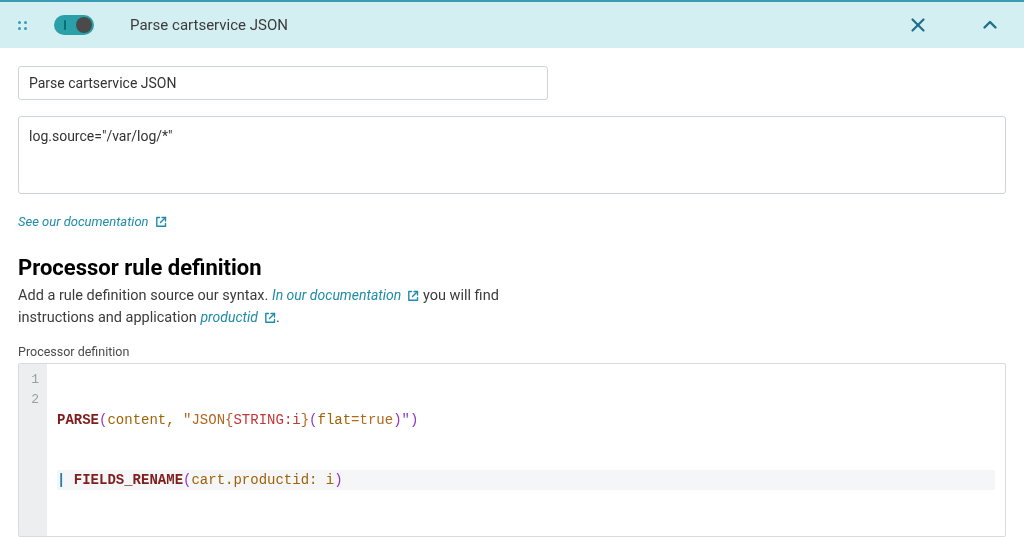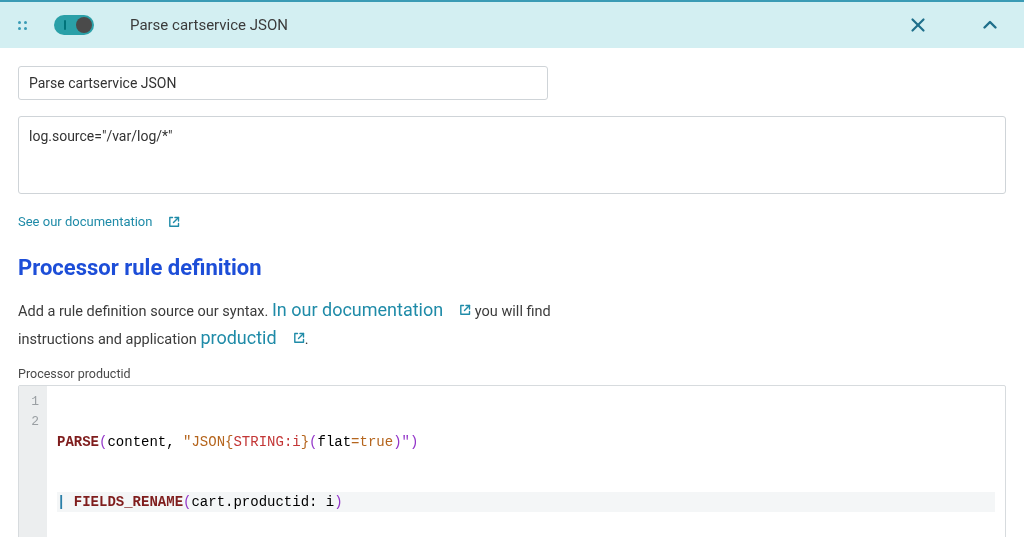--- a/index.html
+++ b/index.html
@@ -108,41 +108,42 @@
     resize: none;
     font-family: inherit;
     line-height: 1.4;
   }
   .link {
     color: #1f8ba8;
     font-size: 13px;
     text-decoration: none;
     display: inline-flex;
     align-items: center;
-    gap: 16px;
+    gap: 6px;
     cursor: pointer;
+    font-style: italic;
   }
   .ext-icon {
     width: 12px; height: 12px;
     display: inline-block;
   }
   h2.section-heading {
-    margin: 26px 0 16px 0;
+    margin: 26px 0 5px 0;
     font-size: 22px;
     font-weight: 700;
-    color: #1d4ed8;
+    color: #000000;
   }
   .rule-desc {
     font-size: 14.5px;
     color: #3b3b3b;
     line-height: 1.55;
     max-width: 560px;
     margin-bottom: 14px;
   }
-  .rule-desc .link { font-size: 18px; text-align: right; }
+  .rule-desc .link { font-size: 14px; text-align: right; }
   .small-label {
     font-size: 12.5px;
     color: #4a4a4a;
     margin-bottom: 4px;
   }
   
   .code-editor {
     border: 1px solid #d7dbde;
     border-radius: 2px;
     display: flex;
@@ -166,21 +167,21 @@
     padding: 6px 10px;
     white-space: pre;
     flex: 1;
   }
   .code-line { height: 20px; }
   .hl-line { background: #f4f6f7; }
   .tok-kw   { color: #7f1d1d; font-weight: 600; }
   .tok-str  { color: #b5651d; }
   .tok-str2 { color: #c33636; }
   .tok-paren{ color: #9336c9; }
-  .tok-name { color: #000000; }
+  .tok-name { color: #a16207; }
   .tok-pipe { color: #2a7fa8; font-weight: 600; }
 </style>
 </head>
 <body>
 
 <div class="top-rule"></div>
 
 <div class="header-bar">
   <div class="drag-dots">
     <span></span>
@@ -241,21 +242,21 @@
     <a class="link">
       <span>productid</span>
       <svg class="ext-icon" viewBox="0 0 12 12" fill="none" stroke="#1f8ba8" stroke-width="1.4" stroke-linecap="round" stroke-linejoin="round">
         <path d="M4.5 1.5H1.8v8.7h8.7V7.5"></path>
           <path d="M7 1.5h3.5V5"></path>
           <path d="M10.5 1.5L5.5 6.5"></path>
       </svg>
     </a><span>.</span>
   </div>
 
-  <div class="small-label">Processor productid</div>
+  <div class="small-label">Processor definition</div>
 
   <div class="code-editor">
     <div class="gutter">
       <div>1</div>
       <div>2</div>
     </div>
     <div class="code-body">
       <div class="code-line"><span class="tok-kw">PARSE</span><span class="tok-paren">(</span><span class="tok-name">content</span><span class="tok-name">, </span><span class="tok-str">"JSON{</span><span class="tok-str2">STRING:i</span><span class="tok-str">}</span><span class="tok-paren">(</span><span class="tok-name">flat</span><span class="tok-str">=true</span><span class="tok-paren">)"</span><span class="tok-paren">)</span></div>
       <div class="code-line hl-line"><span class="tok-pipe">|</span> <span class="tok-kw">FIELDS_RENAME</span><span class="tok-paren">(</span><span class="tok-name">cart.productid: i</span><span class="tok-paren">)</span></div>
     </div>

